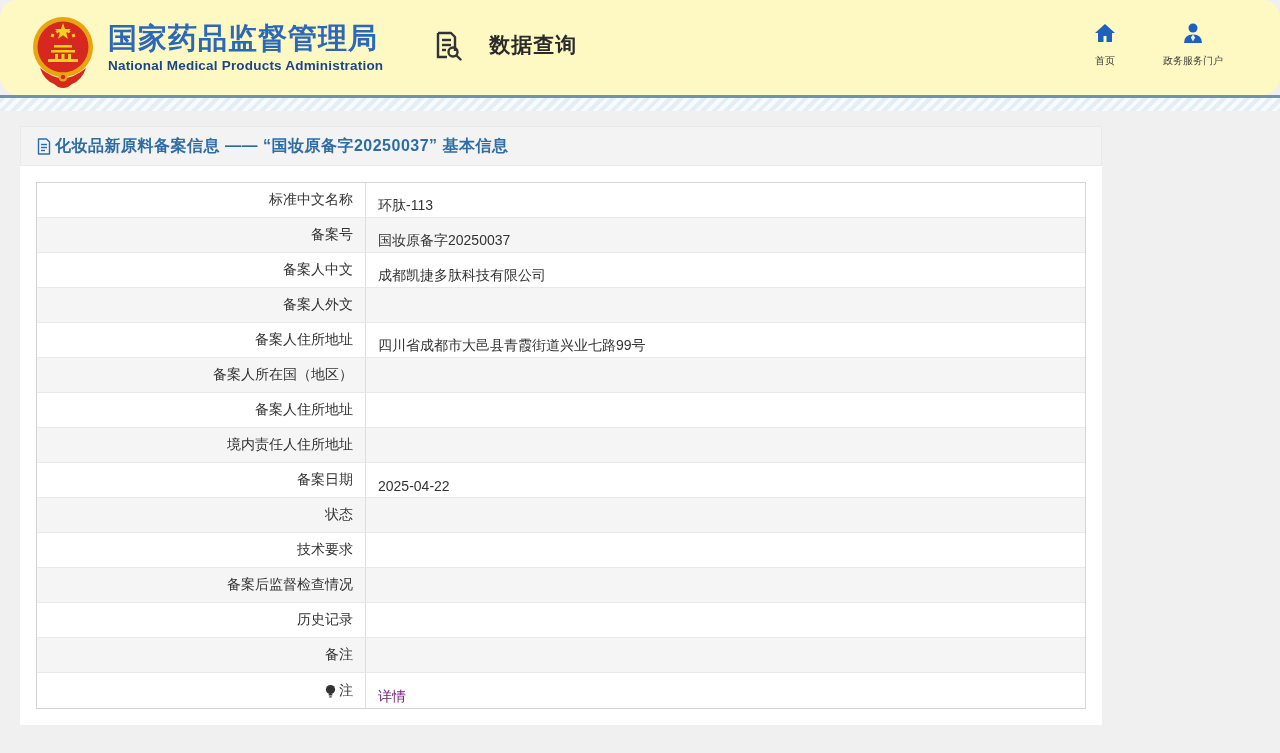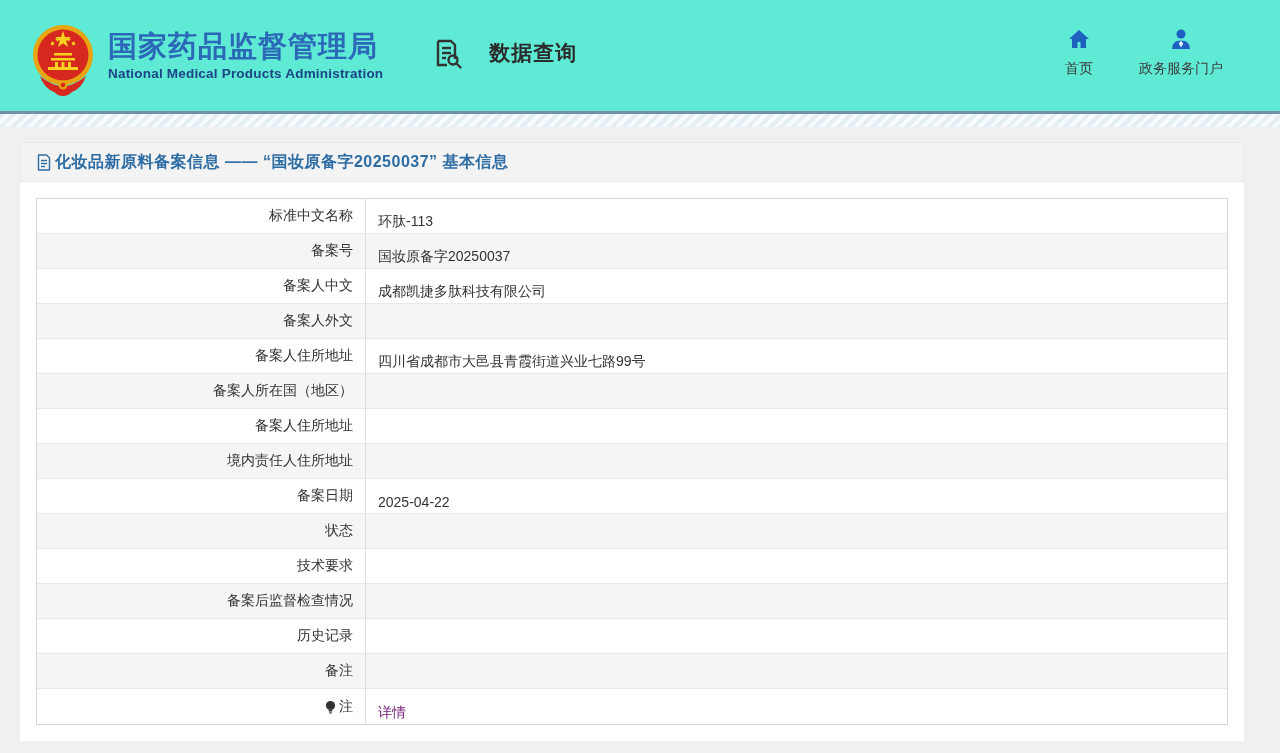--- a/index.html
+++ b/index.html
@@ -6,23 +6,24 @@
   html,body { width:1280px; height:753px; }
   body {
     font-family:"Liberation Sans","DejaVu Sans",sans-serif;
     background:#f0f0f1;
     color:#333;
     overflow:hidden;
   }
 
   
   .header {
-    height:111px; background:#5eead4;
+    height:95px; background:#fef9c3;
     display:flex; align-items:center;
     padding:0 57px 0 30px;
+    border-radius:18px;
   }
   .emblem { width:66px; height:78px; flex:none; margin-top:2px; }
   .brand { margin-left:12px; }
   .brand-cn {
     font-size:29px; font-weight:bold; color:#2b68b8; letter-spacing:1px;
     line-height:1.15;
   }
   .brand-en {
     font-size:13.5px; font-weight:600; color:#1d4586; margin-top:3px;
     letter-spacing:.2px;
@@ -36,32 +37,32 @@
   .section-label {
     font-size:21px; font-weight:600; color:#2b2b2b; margin-left:6px;
     letter-spacing:1px;
   }
   .header-spacer { flex:1; }
   .nav { display:flex; gap:46px; margin-top:-6px; }
   .nav-item {
     display:flex; flex-direction:column; align-items:center; cursor:pointer;
   }
   .nav-item svg { width:24px; height:24px; }
-  .nav-label { font-size:14px; color:#3c3c3c; margin-top:9px; }
+  .nav-label { font-size:10px; color:#3c3c3c; margin-top:9px; }
 
   
   .header-line { height:3px; background:#7292a7; }
   .header-band {
     height:13px;
     background:repeating-linear-gradient(135deg,#e4eef5 0 4px,#f7fbfd 4px 8px);
   }
 
   
   .card {
-    margin:15px 18px 0 20px; width:1224px; background:#ffffff;
+    margin:15px 18px 0 20px; width:1082px; background:#ffffff;
     padding-bottom:16px;
   }
   .card-titlebar {
     height:40px; background:#f3f3f3; border:1px solid #e9e9e9;
     display:flex; align-items:center; padding:0 16px;
   }
   .doc-icon { width:14px; height:17px; flex:none; margin-right:4px; }
   .card-title { font-size:16px; font-weight:bold; color:#2e6da4; letter-spacing:.5px; }
 
   

